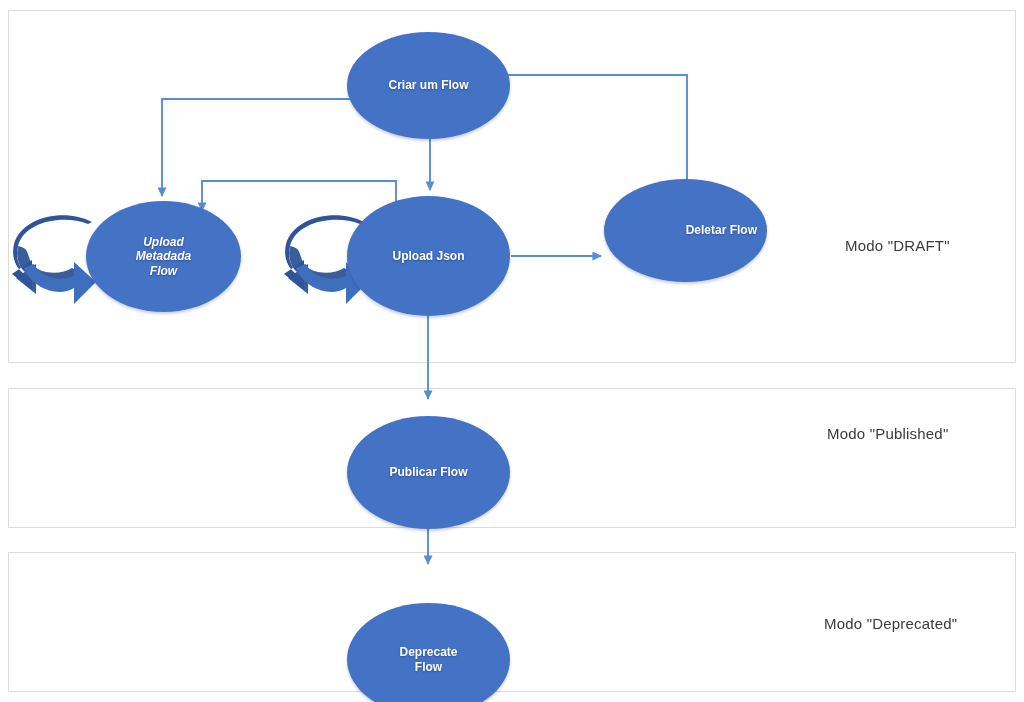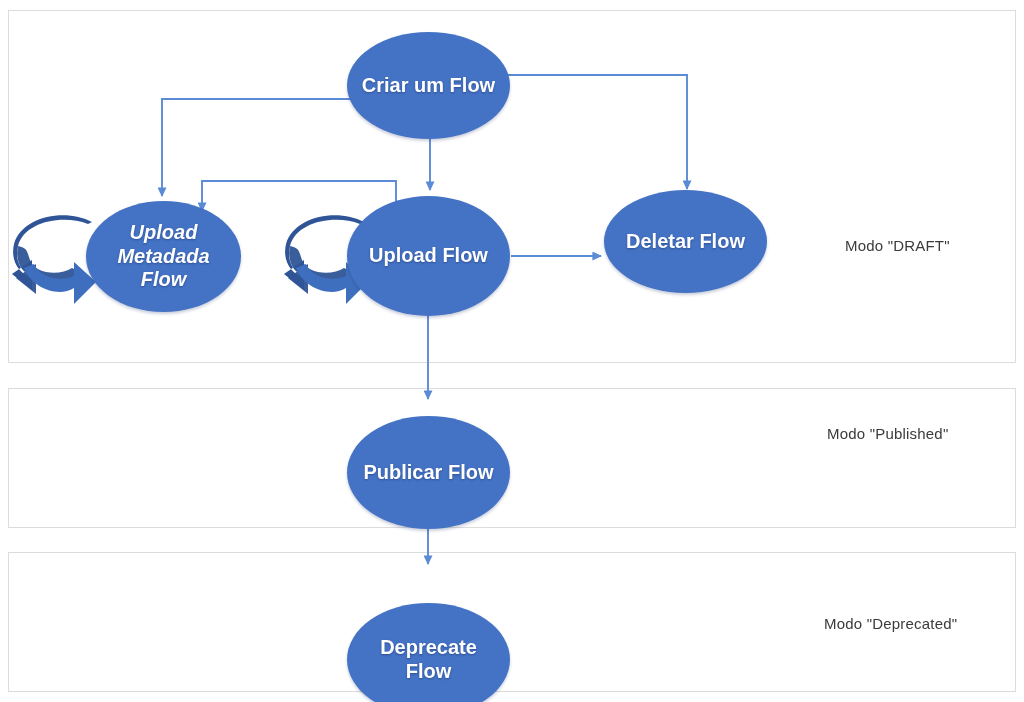--- a/index.html
+++ b/index.html
@@ -50,33 +50,33 @@
   .node {
     position: absolute;
     border-radius: 50%;
     background: #4472C4;
     display: flex;
     align-items: center;
     justify-content: center;
     text-align: center;
     color: #ffffff;
     font-weight: bold;
-    font-size: 20px;
+    font-size: 12px;
     line-height: 1.18;
     font-family: "Liberation Sans", sans-serif;
     text-shadow: 0 1px 2px rgba(20,40,90,0.45);
     box-shadow: 0 2px 3px rgba(40,60,110,0.25);
     box-sizing: border-box;
   }
   .node span { display: block; padding: 0 10px; }
 
   #node-criar     { left: 347px; top: 32px;  width: 163px; height: 107px; }
   #node-metadada  { left:  86px; top: 201px; width: 155px; height: 111px; font-style: italic; }
   #node-json      { left: 347px; top: 196px; width: 163px; height: 120px; }
-  #node-deletar   { left: 604px; top: 190px; width: 163px; height: 103px; }
+  #node-deletar   { left: 604px; top: 179px; width: 163px; height: 103px; justify-content: flex-end; }
   #node-publicar  { left: 347px; top: 416px; width: 163px; height: 113px; }
   #node-deprecate { left: 347px; top: 603px; width: 163px; height: 113px; }
 
   .loop-icon {
     position: absolute;
     width: 88px;
     height: 102px;
   }
   #loop-metadada { left: 10px; top: 212px; }
   #loop-json     { left: 282px; top: 212px; }
@@ -138,21 +138,21 @@
 
   <div class="node" id="node-criar">
     <span>Criar um Flow</span>
   </div>
 
   <div class="node" id="node-metadada">
     <span>Upload<br>Metadada<br>Flow</span>
   </div>
 
   <div class="node" id="node-json">
-    <span>Upload Flow</span>
+    <span>Upload Json</span>
   </div>
 
   <div class="node" id="node-deletar">
     <span>Deletar Flow</span>
   </div>
 
   <div class="node" id="node-publicar">
     <span>Publicar Flow</span>
   </div>
 

